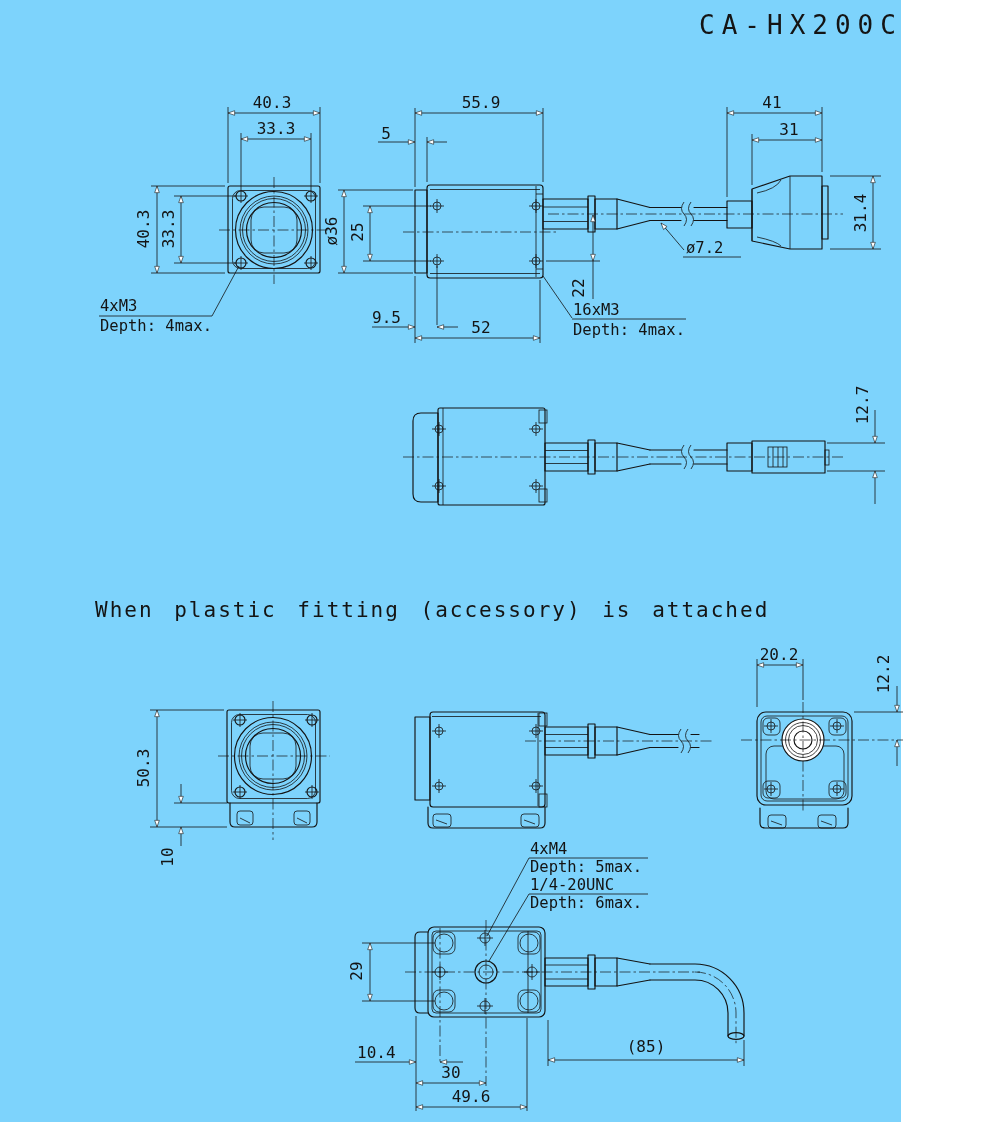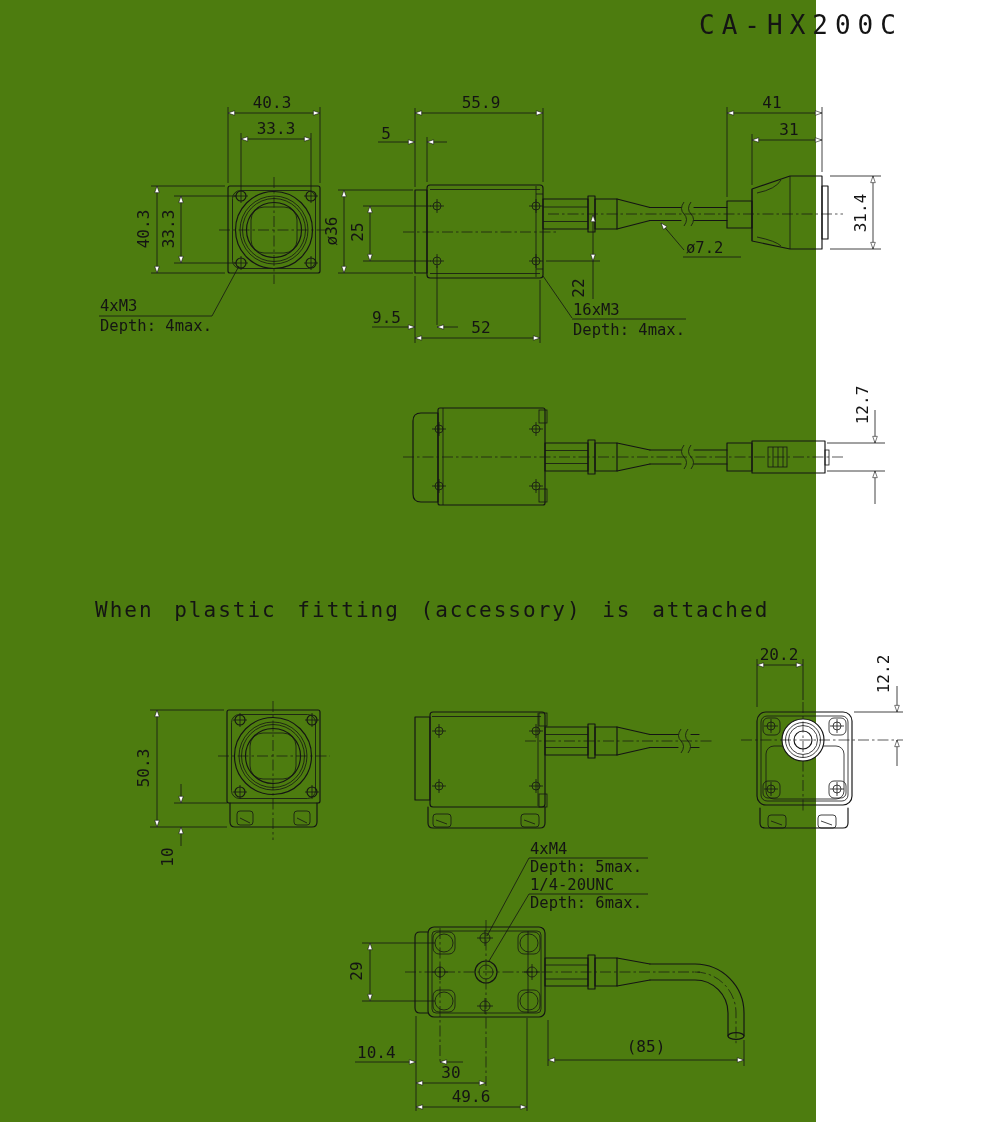--- a/index.html
+++ b/index.html
@@ -1,16 +1,16 @@
 <!DOCTYPE html>
 <html><head>
 <meta charset="utf-8">
 <style>
   html,body{margin:0;padding:0;background:#ffffff;}
-  #stage{width:816px;height:1122px;position:relative;background:#4d7c0f;}
+  #stage{width:901px;height:1122px;position:relative;background:#7dd3fc;}
   svg{display:block;}
   text{font-family:"DejaVu Sans Mono",monospace;fill:#141414;}
   .dimtext{font-size:16px;}
   .labeltext{font-size:15.5px;}
   .titletext{font-size:26px;letter-spacing:7px;}
   .notetext{font-size:21px;letter-spacing:2px;word-spacing:6px;}
   .ol{stroke:#141414;stroke-width:1.15;fill:none;stroke-linejoin:round;stroke-linecap:round;}
   .thin{stroke:#141414;stroke-width:0.8;fill:none;}
   .cl{stroke:#141414;stroke-width:0.7;fill:none;stroke-dasharray:11 3 2.5 3;}
   .dim{stroke:#141414;stroke-width:0.8;fill:none;}

